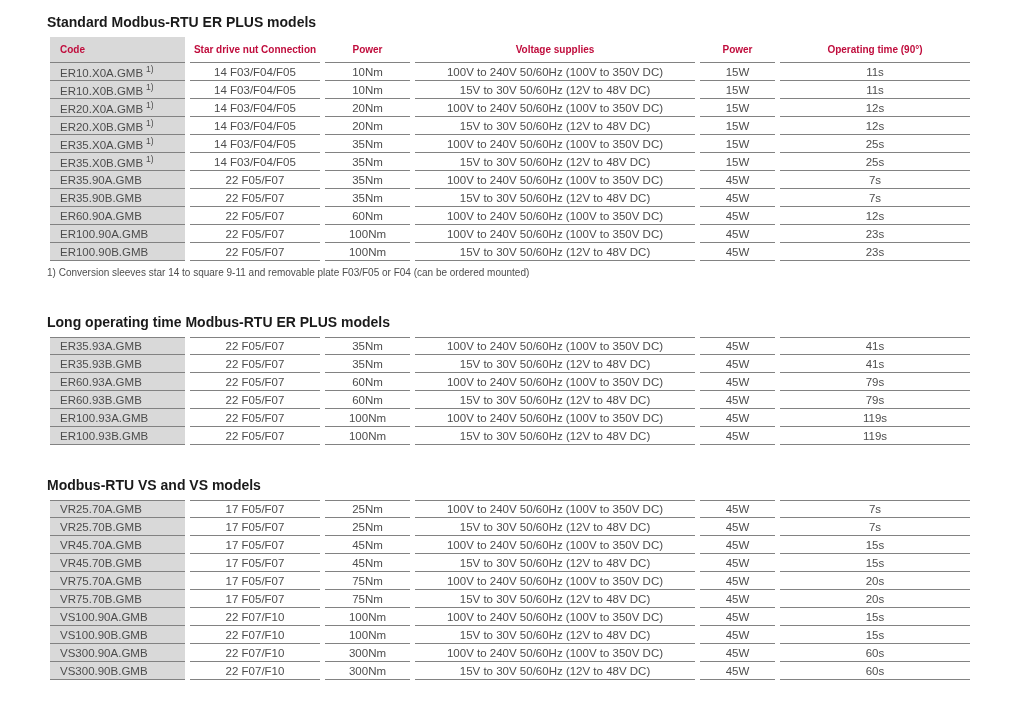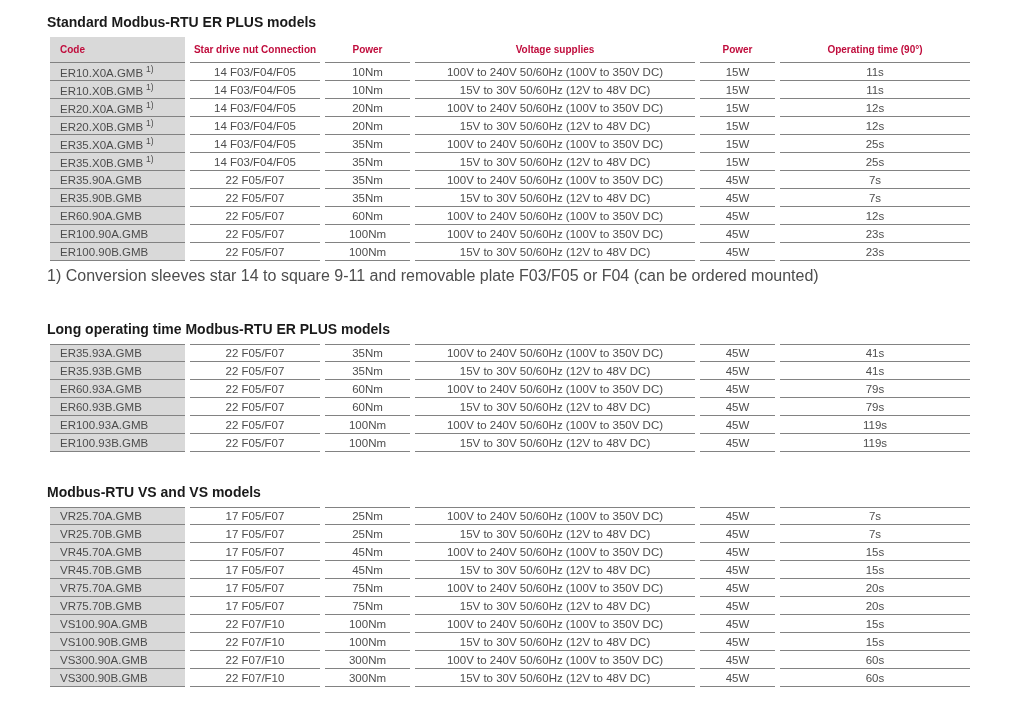--- a/index.html
+++ b/index.html
@@ -63,21 +63,21 @@
   th.c-code, td.c-code {
     background: var(--cell-gray);
     text-align: left;
     padding-left: 10px;
   }
   table.no-header tbody tr:first-child td { border-top: 1px solid var(--line); }
 
   sup.fn-ref { font-size: 8.5px; margin-left: 3px; }
 
   .footnote {
-    font-size: 16px;
+    font-size: 10px;
     color: var(--text);
     margin: 6px 0 0 2px;
   }
   .footnote:empty { display: none; }
 </style>
 </head>
 <body>
 
 <main>
   <section class="model-section">

